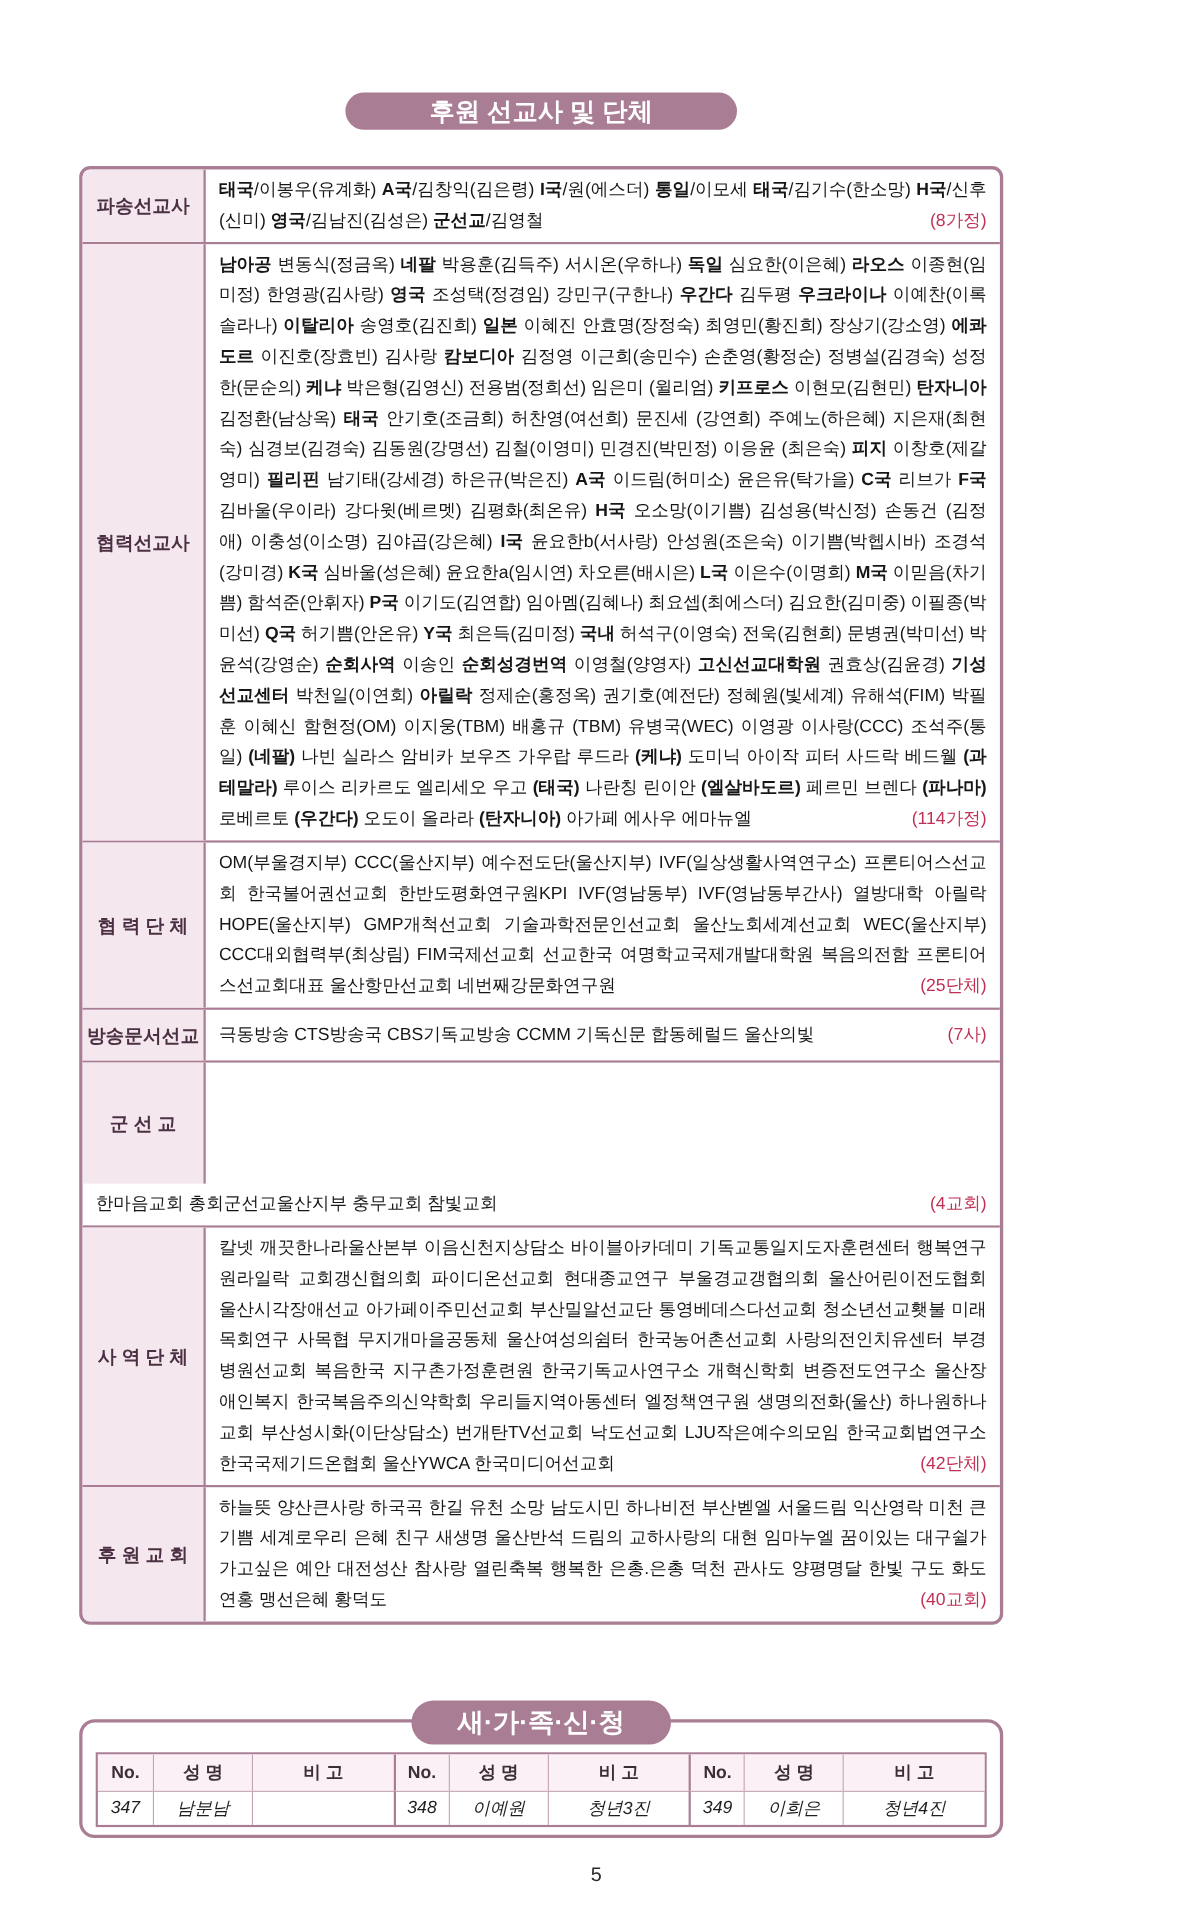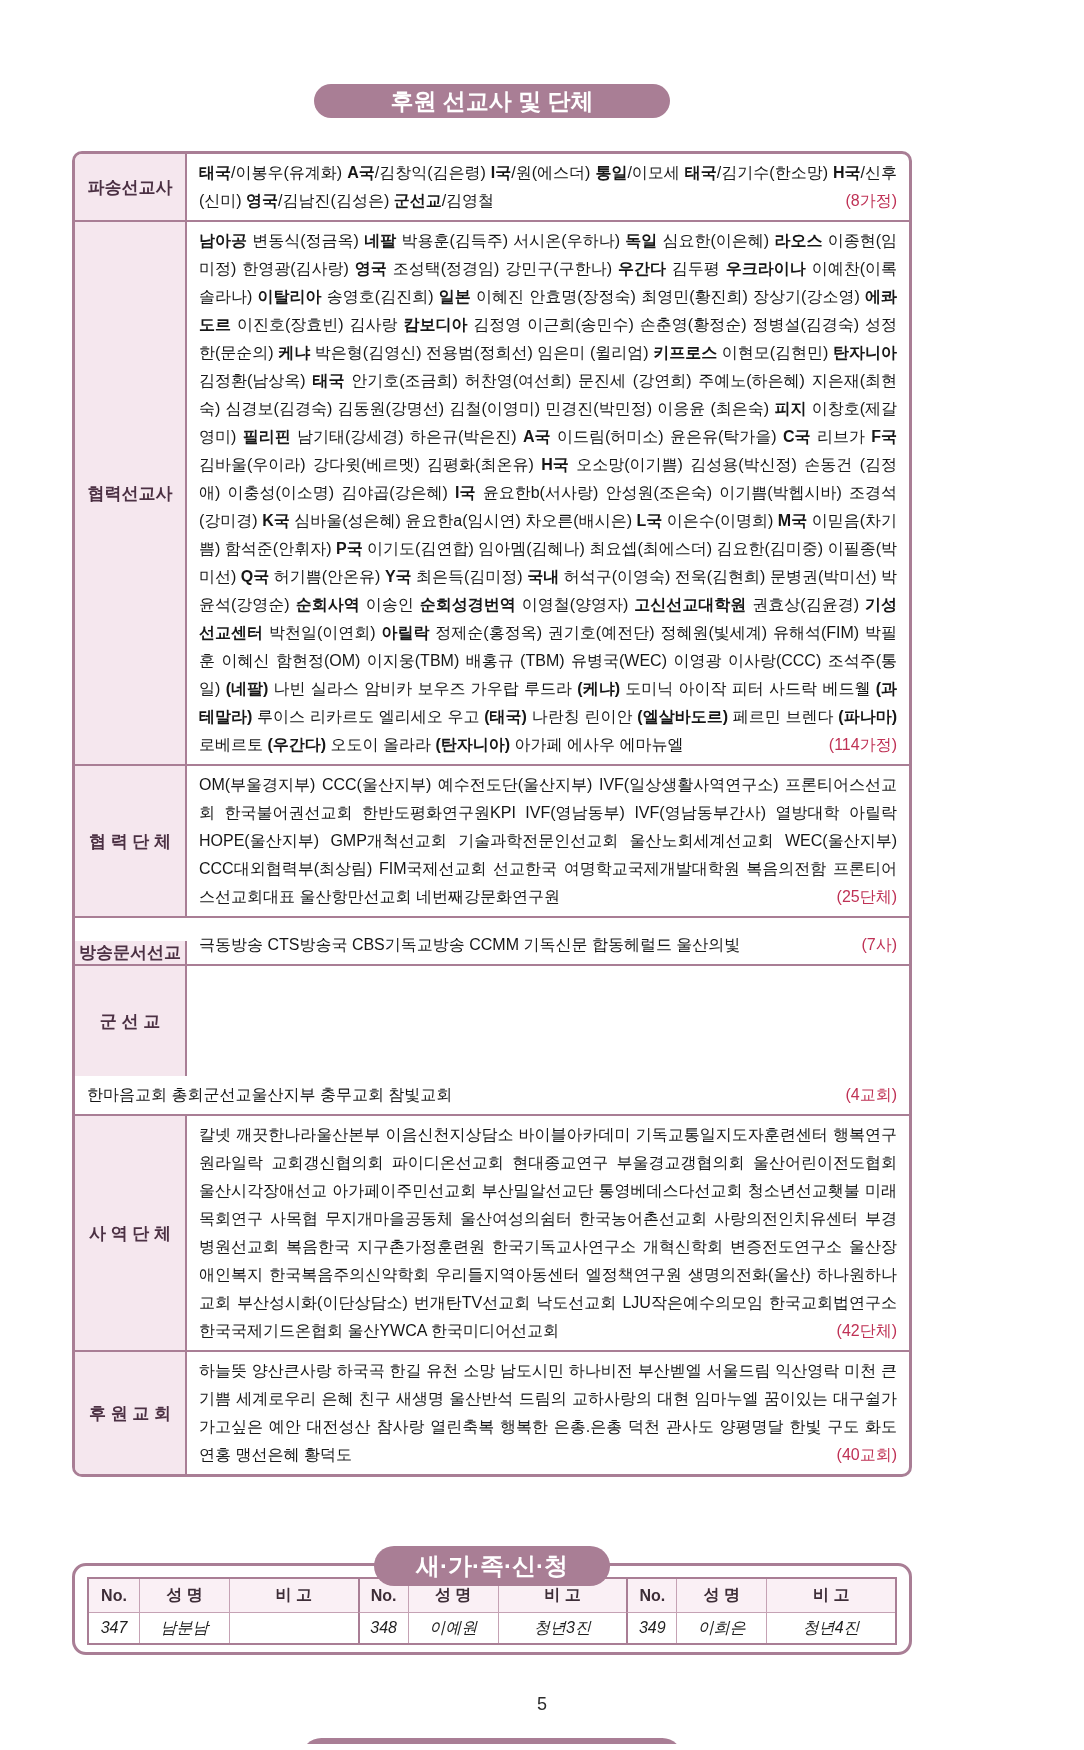--- a/index.html
+++ b/index.html
@@ -29,33 +29,33 @@
           display:flex;align-items:center;justify-content:center;text-align:center;
           font-weight:bold;font-size:17px;color:var(--label);letter-spacing:0px;}
   .mcontent{flex:1;min-width:0;padding:5px 12px;font-size:16px;line-height:28px;color:var(--ink);
             display:flex;align-items:center;}
   .ctext{width:100%;text-align:justify;}
   .ctext b{font-weight:bold;}
   .count{float:right;color:var(--red);font-weight:normal;padding-left:8px;}
   .mrow:nth-child(1){min-height:57px;}
   .mrow:nth-child(2){min-height:498px;}
   .mrow:nth-child(3){min-height:147px;}
-  .mrow:nth-child(4){min-height:46px;align-items:flex-end;}
+  .mrow:nth-child(4){min-height:46px;}
   .mrow:nth-child(5){min-height:46px;flex-direction:column;}
   .mrow:nth-child(6){min-height:208px;}
   .mrow:nth-child(7){min-height:96px;}
 
   
   .boxed{position:relative;border:3px solid var(--mauve);border-radius:14px;}
   .box2{margin-top:86px;}
   .box3{margin-top:100px;}
 
   
   .grid-table{display:grid;grid-template-columns:repeat(3, 50px 90px 1fr);
-              border:2px solid var(--mauve);margin:11px 12px 7px 12px;}
+              border:2px solid var(--mauve);margin:27px 12px 7px 12px;}
   .hcell,.dcell{display:flex;align-items:center;justify-content:center;
                 border-left:1px solid var(--mauve-light);border-top:1px solid var(--mauve-light);}
   .grid-table > :nth-child(9n+1){border-left:none;}
   .grid-table > :nth-child(-n+9){border-top:none;}
   .gstart{border-left:2px solid var(--mauve) !important;}
   .hcell{background:var(--pink-light);height:33px;font-weight:bold;font-size:16px;color:#3d2d37;}
   .dcell{height:30px;font-size:16px;color:#1e1e1e;font-style:italic;}
 
   .page-number{position:absolute;left:0;right:0;top:1694px;text-align:center;
                font-size:18px;color:#2b2b2b;}

